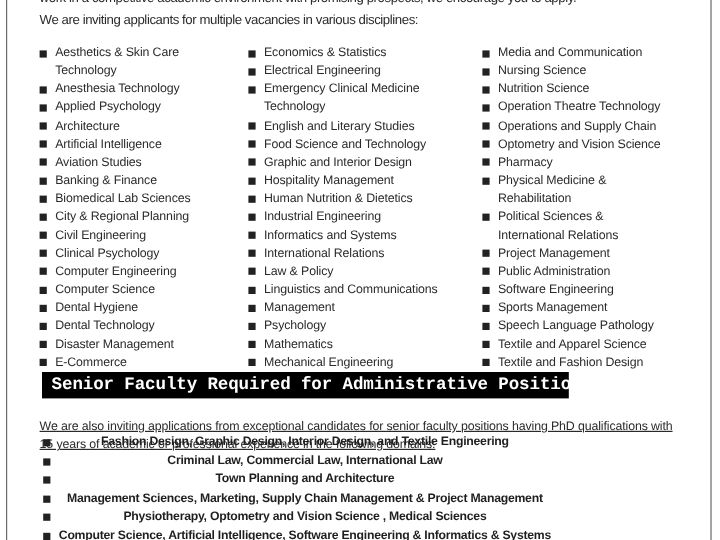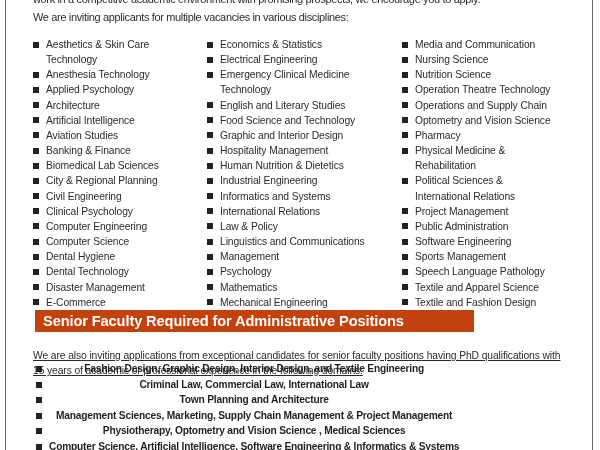--- a/index.html
+++ b/index.html
@@ -26,23 +26,24 @@
   .col3 { left: 402px; }
   .item {
     position: relative; padding-left: 13px; font-size: 10.3px; line-height: 15.15px;
     white-space: nowrap; color: #2a2a2a; letter-spacing: -0.1px;
   }
   .bullet {
     position: absolute; left: 0; top: 4.5px; width: 6px; height: 6px; background: #222;
   }
   .banner {
     position: absolute; left: 35px; top: 310px; width: 439px; height: 22px;
-    background: #c2410c; color: #ffffff; font-weight: bold; font-size: 14.6px;
+    background: #000000; color: #ffffff; font-weight: bold; font-size: 14.6px;
     line-height: 22px; padding-left: 8px; box-sizing: border-box; white-space: nowrap;
     letter-spacing: -0.1px;
+    font-family: Liberation Mono, monospace;
   }
   .para {
     position: absolute; left: 33px; top: 348px; width: 540px; font-size: 10.3px;
     line-height: 15px; color: #2a2a2a; letter-spacing: -0.1px; text-decoration: underline;
   }
   .bold-list { position: absolute; left: 36px; top: 361px; }
   .bitem {
     position: relative; padding-left: 13px; font-size: 10.2px; font-weight: bold;
     line-height: 15.6px; white-space: nowrap; color: #1f1f1f; letter-spacing: -0.2px; text-align: center;
   }

